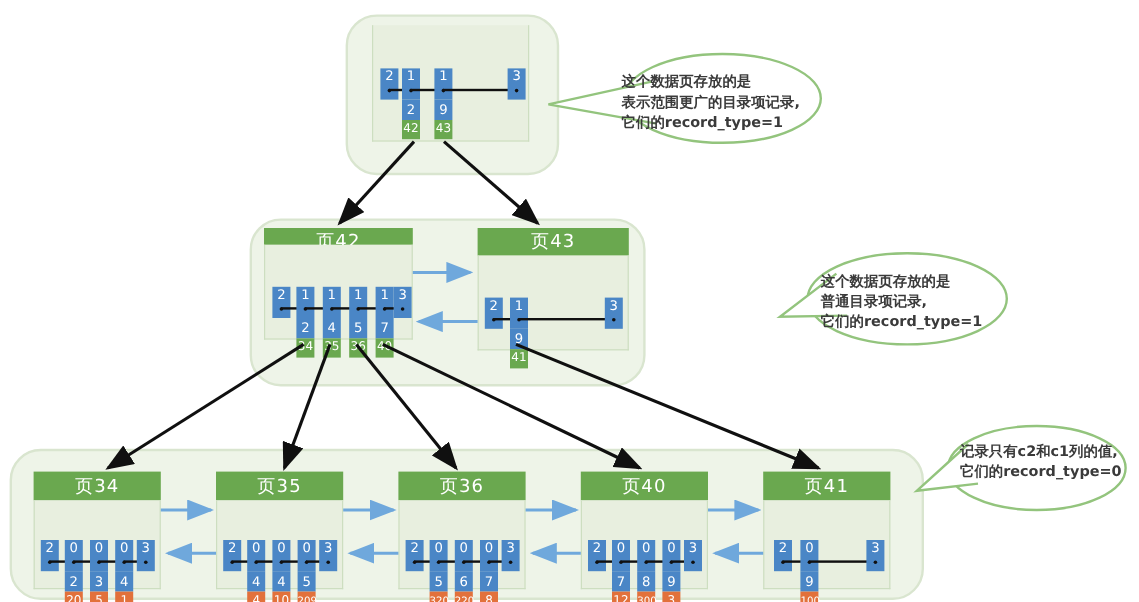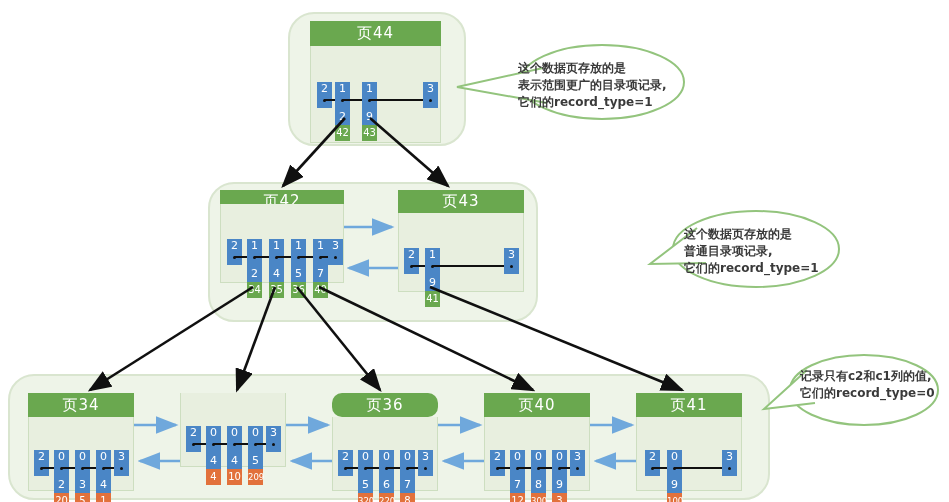--- a/index.html
+++ b/index.html
@@ -96,21 +96,20 @@
     <span>这个数据页存放的是</span>
     <span>普通目录项记录,</span>
     <span>它们的record_type=1</span>
   </div>
   <div class="bubble-text" style="left:800px;top:368px;">
     <span>记录只有c2和c1列的值,</span>
     <span>它们的record_type=0</span>
   </div>
 
 <div class="page" style="left: 310px; top: 21px; width: 131px;">
-      <div class="page-header" style="height: 25px; line-height: 25px;">页44</div>
       <div class="page-body" style="height: 96px;">
         <div class="cell type" style="left: 6px; top: 36px;">2<span class="dot"></span></div>
         <div class="rlink" style="left: 13px; top: 53px; width: 13px;"></div>
         <div class="cell type" style="left: 24px; top: 36px;">1<span class="dot"></span></div>
         <div class="cell key" style="left: 24px; top: 62px;">2</div>
         <div class="cell child green" style="left: 24px; top: 79px;">42</div>
         <div class="rlink" style="left: 31px; top: 53px; width: 22px;"></div>
         <div class="cell type" style="left: 51px; top: 36px;">1<span class="dot"></span></div>
         <div class="cell key" style="left: 51px; top: 62px;">9</div>
         <div class="cell child green" style="left: 51px; top: 79px;">43</div>
@@ -168,40 +167,41 @@
         <div class="cell child orange" style="left: 46px; top: 76px;">5</div>
         <div class="rlink" style="left: 53px; top: 50px; width: 16px;"></div>
         <div class="cell type" style="left: 67px; top: 33px;">0<span class="dot"></span></div>
         <div class="cell key" style="left: 67px; top: 59px;">4</div>
         <div class="cell child orange" style="left: 67px; top: 76px;">1</div>
         <div class="rlink" style="left: 74px; top: 50px; width: 13px;"></div>
         <div class="cell type" style="left: 85px; top: 33px;">3<span class="dot"></span></div>
       </div>
     </div>
     <div class="page" style="left: 180px; top: 393px; width: 106px;">
+      <div class="page-header" style="height: 24px; line-height: 24px;">页35</div>
       <div class="page-body" style="height: 73px;">
         <div class="cell type" style="left: 5px; top: 33px;">2<span class="dot"></span></div>
         <div class="rlink" style="left: 12px; top: 50px; width: 15px;"></div>
         <div class="cell type" style="left: 25px; top: 33px;">0<span class="dot"></span></div>
         <div class="cell key" style="left: 25px; top: 59px;">4</div>
         <div class="cell child orange" style="left: 25px; top: 76px;">4</div>
         <div class="rlink" style="left: 32px; top: 50px; width: 16px;"></div>
         <div class="cell type" style="left: 46px; top: 33px;">0<span class="dot"></span></div>
         <div class="cell key" style="left: 46px; top: 59px;">4</div>
         <div class="cell child orange" style="left: 46px; top: 76px;">10</div>
         <div class="rlink" style="left: 53px; top: 50px; width: 16px;"></div>
         <div class="cell type" style="left: 67px; top: 33px;">0<span class="dot"></span></div>
         <div class="cell key" style="left: 67px; top: 59px;">5</div>
         <div class="cell child orange" style="left: 67px; top: 76px; font-size: 8.5px;">209</div>
         <div class="rlink" style="left: 74px; top: 50px; width: 13px;"></div>
         <div class="cell type" style="left: 85px; top: 33px;">3<span class="dot"></span></div>
       </div>
     </div>
     <div class="page" style="left: 332px; top: 393px; width: 106px;">
-      <div class="page-header" style="height: 24px; line-height: 24px; border-radius: 10px;">页36</div>
+      <div class="page-header" style="height: 24px; line-height: 24px;">页36</div>
       <div class="page-body" style="height: 73px;">
         <div class="cell type" style="left: 5px; top: 33px;">2<span class="dot"></span></div>
         <div class="rlink" style="left: 12px; top: 50px; width: 15px;"></div>
         <div class="cell type" style="left: 25px; top: 33px;">0<span class="dot"></span></div>
         <div class="cell key" style="left: 25px; top: 59px;">5</div>
         <div class="cell child orange" style="left: 25px; top: 76px; font-size: 8.5px;">320</div>
         <div class="rlink" style="left: 32px; top: 50px; width: 16px;"></div>
         <div class="cell type" style="left: 46px; top: 33px;">0<span class="dot"></span></div>
         <div class="cell key" style="left: 46px; top: 59px;">6</div>
         <div class="cell child orange" style="left: 46px; top: 76px; font-size: 8.5px;">220</div>

